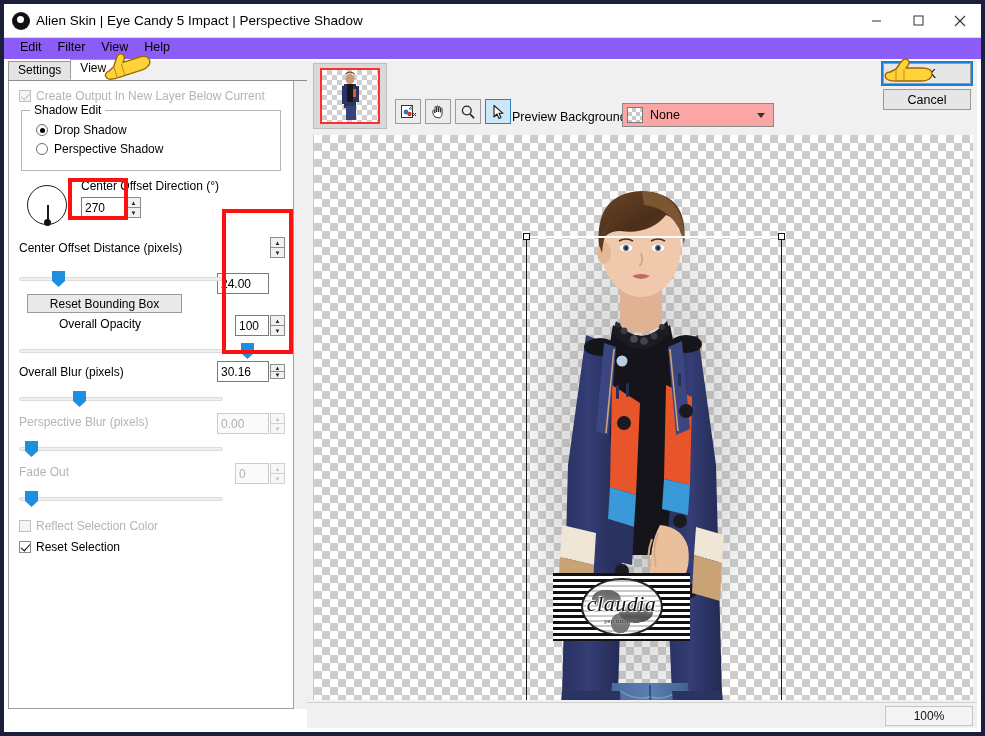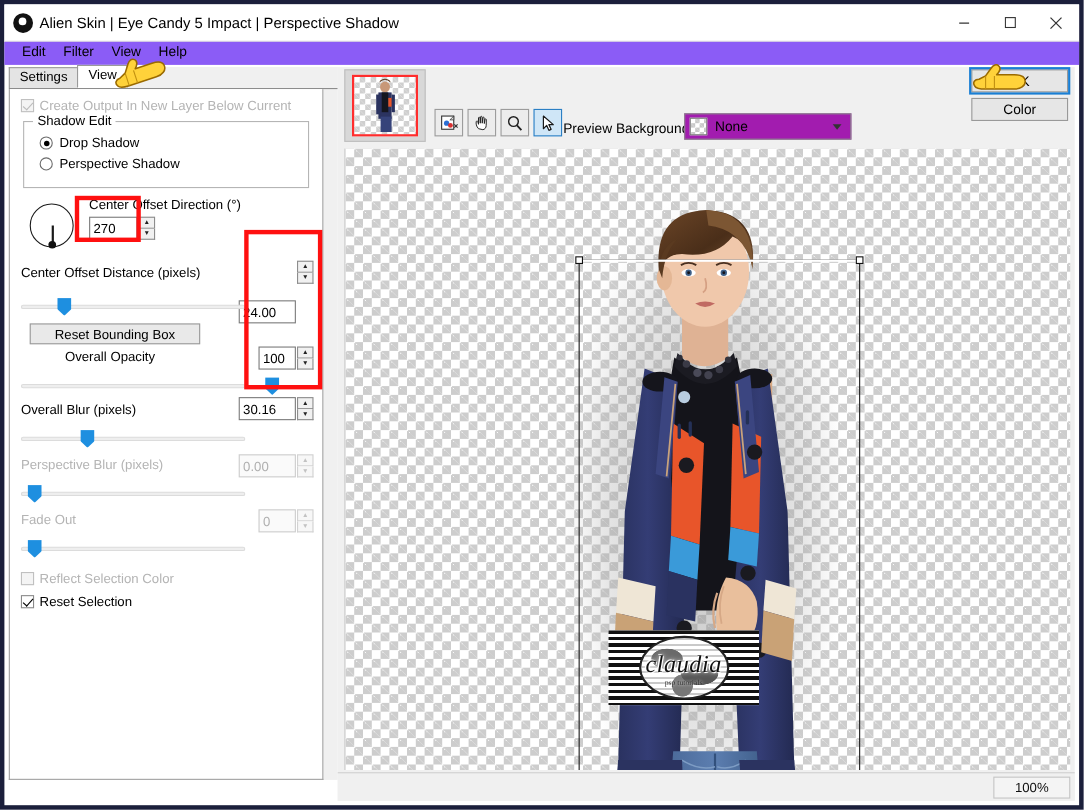--- a/index.html
+++ b/index.html
@@ -186,21 +186,21 @@
   }
   .tool-btns { position:absolute; left:88px; top:38px; display:flex; gap:4px; }
   .tbtn {
     width:26px; height:25px; border:1px solid #9c9c9c; background:#ececec;
     display:flex; align-items:center; justify-content:center;
   }
   .tbtn.active { background:#cfe6f7; border-color:#2b7fc4; }
   .pvbg-label { position:absolute; left:205px; top:106px; font-size:12.5px; color:#000; }
   .combo {
     position:absolute; left:310px; top:99px; width:152px; height:24px;
-    background:#a21caf; border:1px solid #8a8a8a; display:flex; align-items:center;
+    background:#fca5a5; border:1px solid #8a8a8a; display:flex; align-items:center;
   }
   .combo-swatch {
     width:16px; height:16px; margin-left:4px; margin-right:7px; flex:0 0 auto;
     border:1px solid #7a7a7a;
     background-image:
       linear-gradient(45deg,#c8c8c8 25%,transparent 25%,transparent 75%,#c8c8c8 75%),
       linear-gradient(45deg,#c8c8c8 25%,transparent 25%,transparent 75%,#c8c8c8 75%);
     background-size:8px 8px; background-position:0 0,4px 4px; background-color:#fff;
   }
   .combo-text { font-size:12.5px; color:#000; }
@@ -217,21 +217,21 @@
     background-size:16px 16px; background-position:0 0,8px 8px;
     background-color:#ffffff;
     border-left:1px solid #c8c8c8;
     overflow:hidden;
   }
   .statusbar {
     position:absolute; left:0; right:0; bottom:0; height:26px;
     background:#f0f0f0; border-top:1px solid #d0d0d0;
   }
   .zoom-box {
-    position:absolute; right:4px; top:3px; width:70px; height:20px;
+    position:absolute; right:4px; top:3px; width:88px; height:20px;
     border:1px solid #c4c4c4; background:#f4f4f4;
     display:flex; align-items:center; justify-content:center;
     font-size:12px; color:#111;
   }
   
   .okbtn {
     position:absolute; right:6px; top:2px; width:88px; height:21px;
     background:#e6e6e6; border:1px solid #999;
     outline:2px solid #1a7fd4; outline-offset:0px;
     display:flex; align-items:center; justify-content:center;
@@ -399,21 +399,21 @@
           </div>
         </div>
       </div>
       <div class="slider-wrap">
         <div class="slider-track"></div>
         <div class="slider-thumb" style="left:222px"></div>
       </div>
 
       <div style="position:relative;height:24px;margin-top:6px;">
         <div class="slider-label">Overall Blur (pixels)</div>
-        <div class="spin" style="position:absolute;right:-2px;top:-4px;">
+        <div class="spin" style="position:absolute;right:-2px;top:-4px;align-items:center;">
           <input type="text" style="width: 52px;" value="30.16">
           <div class="spin-btns">
             <div class="sbtn">▲</div>
             <div class="sbtn">▼</div>
           </div>
         </div>
       </div>
       <div class="slider-wrap">
         <div class="slider-track"></div>
         <div class="slider-thumb" style="left:54px"></div>
@@ -514,21 +514,21 @@
       </div>
 
       <div class="pvbg-label" style="left:205px;top:49px;">Preview Background:</div>
       <div class="combo" style="left:315px;top:42px;">
         <div class="combo-swatch"></div>
         <div class="combo-text">None</div>
         <div class="combo-arrow"></div>
       </div>
 
       <div class="okbtn">OK</div>
-      <div class="cancelbtn">Color</div>
+      <div class="cancelbtn">Cancel</div>
     </div>
 
     <div class="canvas">
 
       <div class="photo-wrap">
         <svg width="286" height="600" viewBox="0 0 286 600" style="position:absolute;left:0;top:0;">
           <defs>
             <radialGradient id="shadowG" cx="50%" cy="50%" r="50%">
               <stop offset="0%" stop-color="#808080" stop-opacity=".55"></stop>
               <stop offset="70%" stop-color="#9a9a9a" stop-opacity=".25"></stop>

